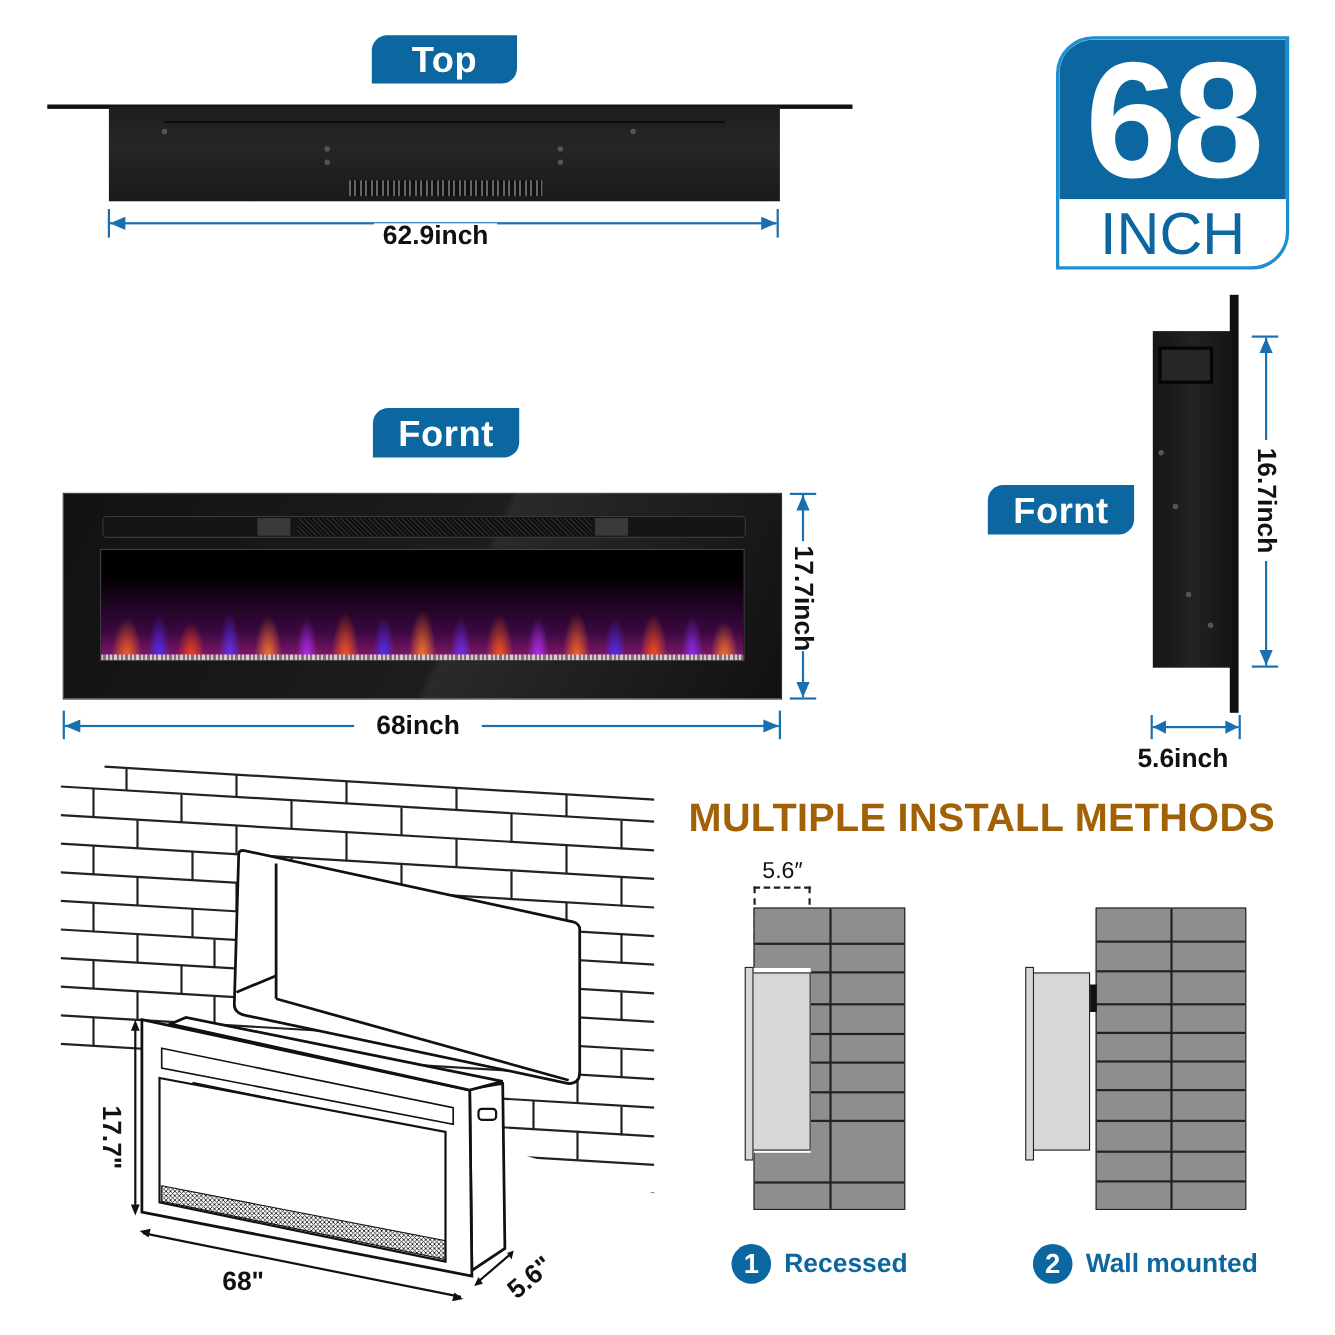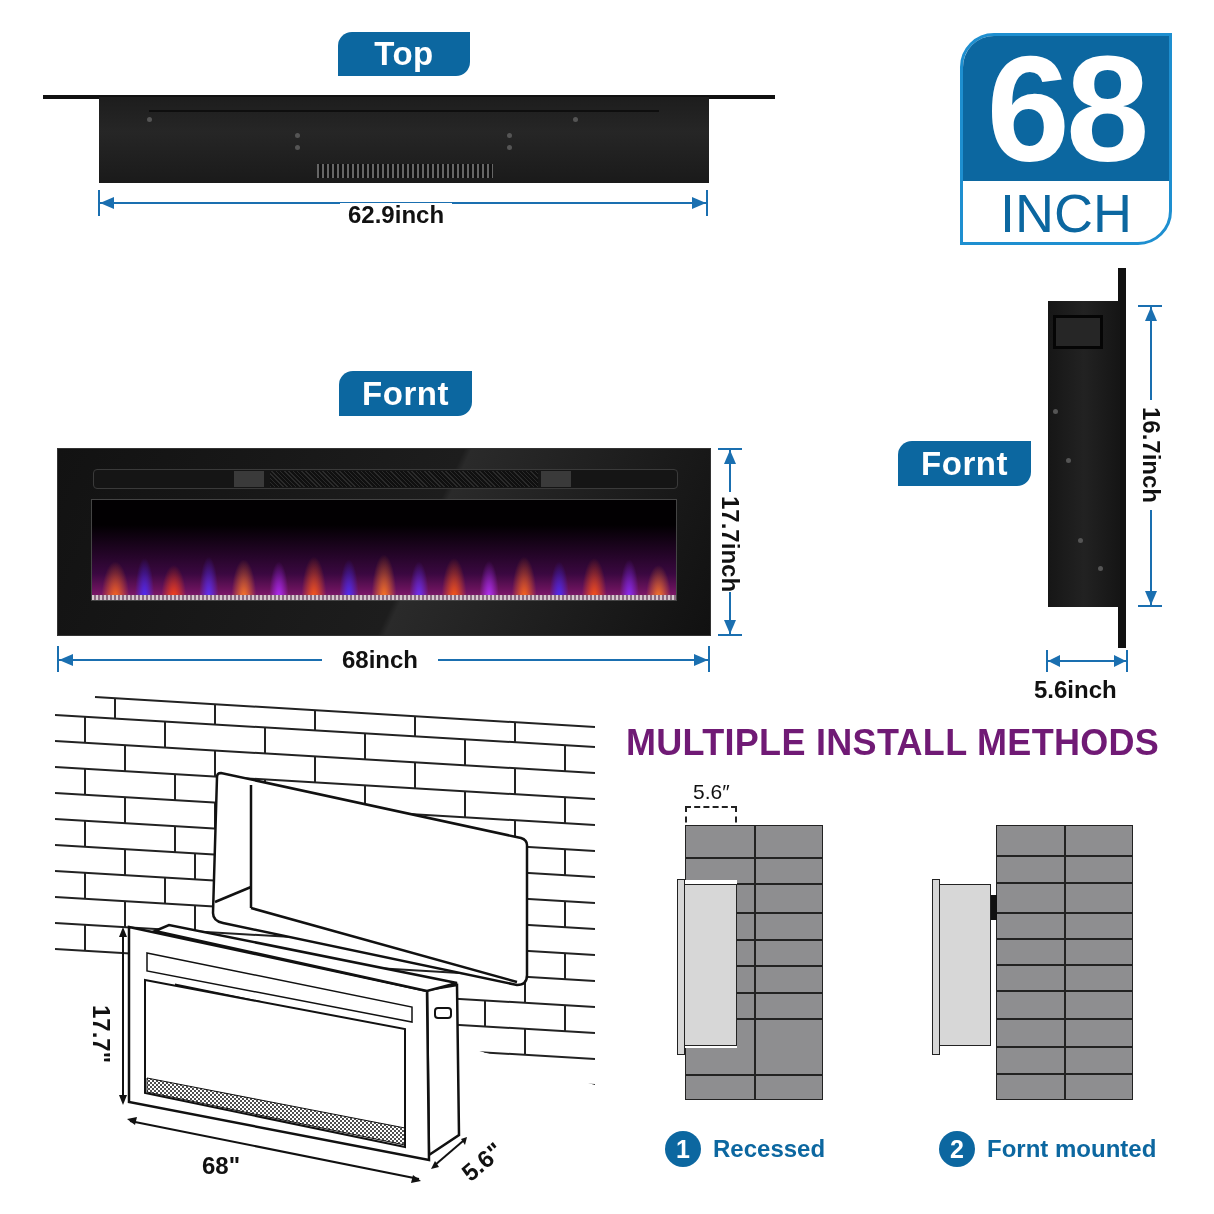--- a/index.html
+++ b/index.html
@@ -109,21 +109,21 @@
   }
   .side-unit .handle {
     position: absolute; left: 5px; top: 14px; width: 50px; height: 34px;
     border: 3px solid #050505; background: #262626;
   }
   .side-plate { position: absolute; left: 1118px; top: 268px; width: 8px; height: 380px; background: #111; }
 
   
   .section-title {
     position: absolute; left: 626px; top: 722px; font-size: 36px; font-weight: bold;
-    color: #701a75; white-space: nowrap; letter-spacing: 0.3px;
+    color: #a16207; white-space: nowrap; letter-spacing: 0.3px;
   }
 
   
   .wall { position: absolute; background: #8e8e90; border: 1.5px solid #222; }
   .wall .row { position: absolute; left: 0; right: 0; height: 1.5px; background: #222; }
   .wall .col { position: absolute; top: 0; bottom: 0; width: 1.5px; background: #222; }
   .unit-sec { position: absolute; background: #d7d7d7; border: 1.5px solid #222; }
 
   .method {
     position: absolute; display: flex; align-items: center; gap: 12px;
@@ -393,14 +393,14 @@
   <div class="unit-sec" style="left:938px; top:884px; width:53px; height:162px;"></div>
   <div class="abs" style="left:932px; top:879px; width:8px; height:176px; border:1.5px solid #222; background:#d7d7d7;"></div>
 </div>
 
 <div class="method" style="left:665px; top:1131px;">
   <span class="num">1</span>
   <span>Recessed</span>
 </div>
 <div class="method" style="left:939px; top:1131px;">
   <span class="num">2</span>
-  <span>Fornt mounted</span>
+  <span>Wall mounted</span>
 </div>
 
 </body></html>

